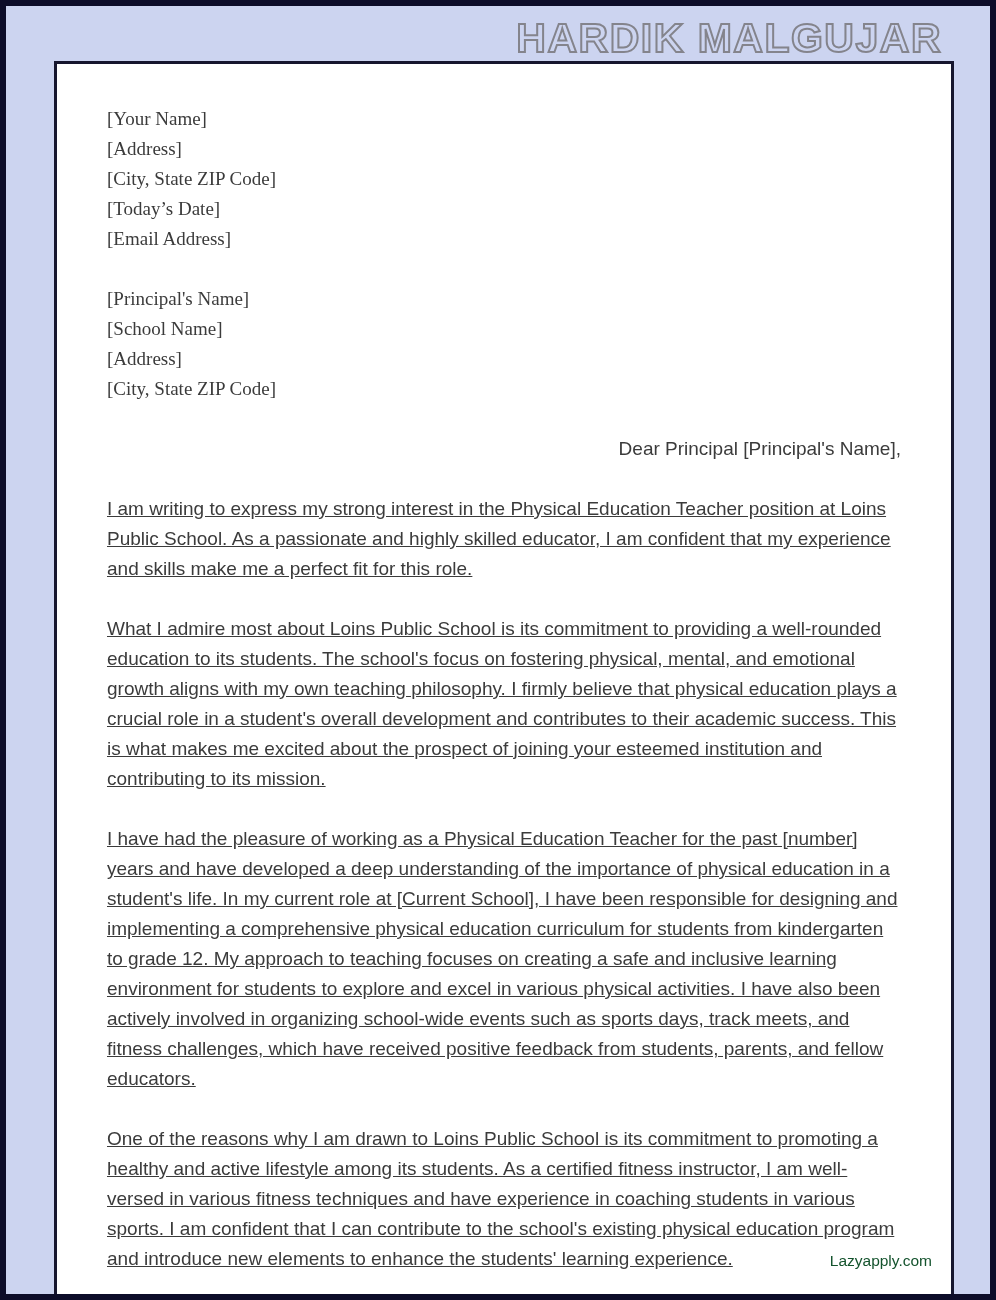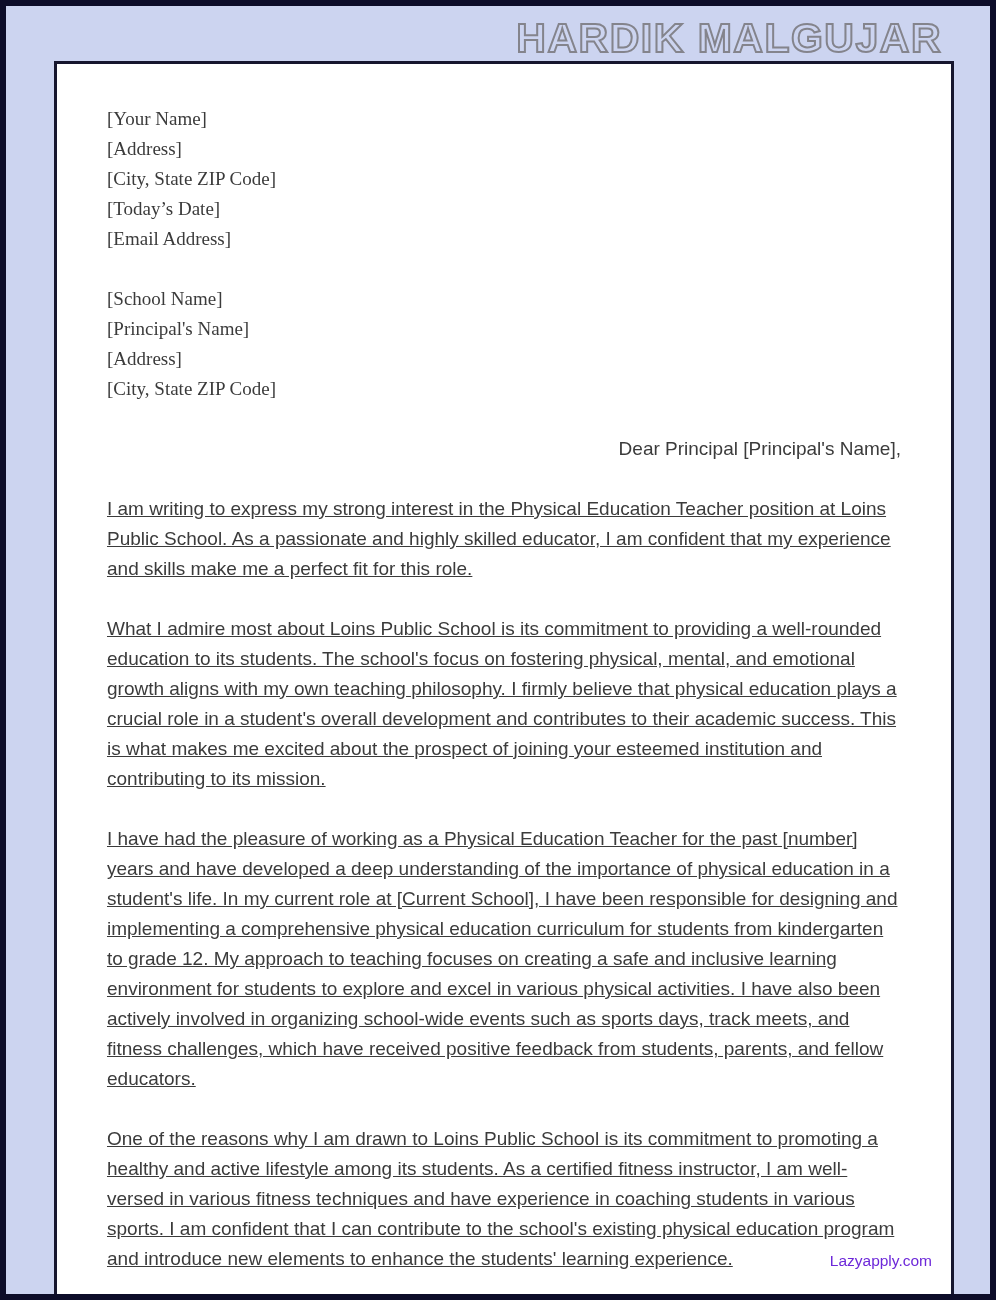--- a/index.html
+++ b/index.html
@@ -42,42 +42,42 @@
     line-height: 30px;
   }
   .address-block { margin-bottom: 30px; font-family: Liberation Serif, serif; }
   .salutation { margin-bottom: 30px; text-align: right; }
   .para { margin-bottom: 30px; text-decoration: underline; }
   .watermark {
     position: absolute;
     top: 1246px;
     right: 58px;
     font-size: 15.5px;
-    color: #6d28d9;
+    color: #14532d;
     background: transparent;
   }
 </style>
 </head>
 <body>
 
 <div class="header-name">HARDIK MALGUJAR</div>
 
 <div class="document">
 
   <div class="address-block">
     <div>[Your Name]</div>
     <div>[Address]</div>
     <div>[City, State ZIP Code]</div>
     <div>[Today’s Date]</div>
     <div>[Email Address]</div>
   </div>
 
   <div class="address-block">
+    <div>[Principal's Name]</div>
     <div>[School Name]</div>
-    <div>[Principal's Name]</div>
     <div>[Address]</div>
     <div>[City, State ZIP Code]</div>
   </div>
 
   <div class="salutation">Dear Principal [Principal's Name],</div>
 
   <p class="para">I am writing to express my strong interest in the Physical Education Teacher position at Loins Public School. As a passionate and highly skilled educator, I am confident that my experience and skills make me a perfect fit for this role.</p>
   <p class="para">What I admire most about Loins Public School is its commitment to providing a well-rounded education to its students. The school's focus on fostering physical, mental, and emotional growth aligns with my own teaching philosophy. I firmly believe that physical education plays a crucial role in a student's overall development and contributes to their academic success. This is what makes me excited about the prospect of joining your esteemed institution and contributing to its mission.</p>
   <p class="para">I have had the pleasure of working as a Physical Education Teacher for the past [number] years and have developed a deep understanding of the importance of physical education in a student's life. In my current role at [Current School], I have been responsible for designing and implementing a comprehensive physical education curriculum for students from kindergarten to grade 12. My approach to teaching focuses on creating a safe and inclusive learning environment for students to explore and excel in various physical activities. I have also been actively involved in organizing school-wide events such as sports days, track meets, and fitness challenges, which have received positive feedback from students, parents, and fellow educators.</p>
   <p class="para">One of the reasons why I am drawn to Loins Public School is its commitment to promoting a healthy and active lifestyle among its students. As a certified fitness instructor, I am well-versed in various fitness techniques and have experience in coaching students in various sports. I am confident that I can contribute to the school's existing physical education program and introduce new elements to enhance the students' learning experience.</p>

